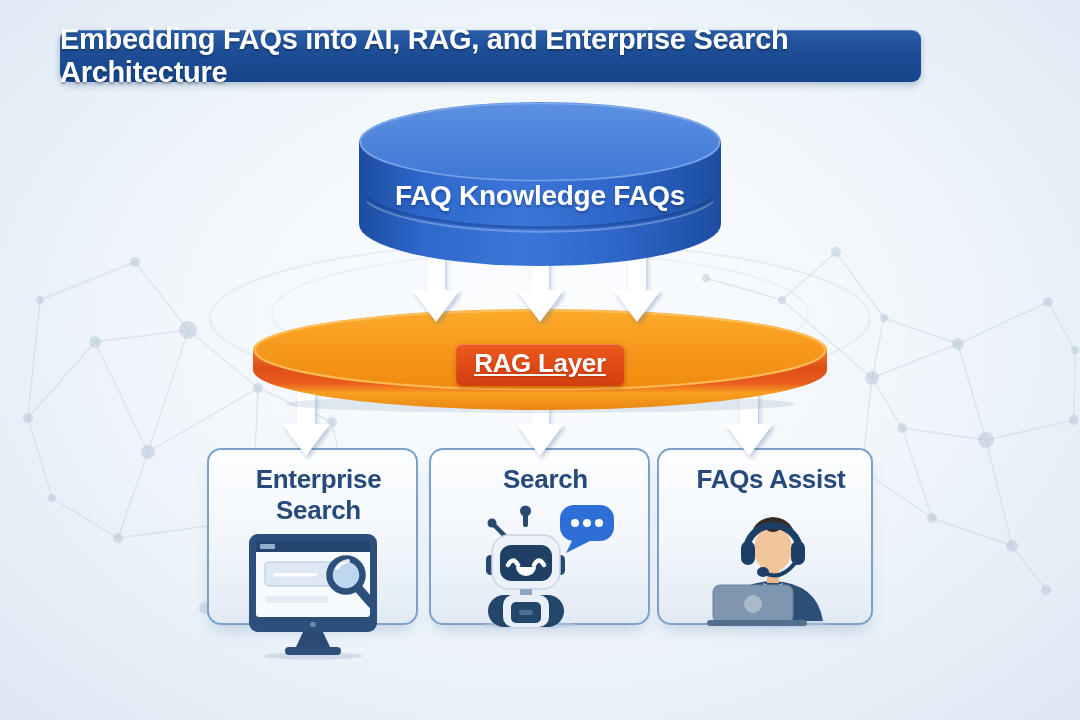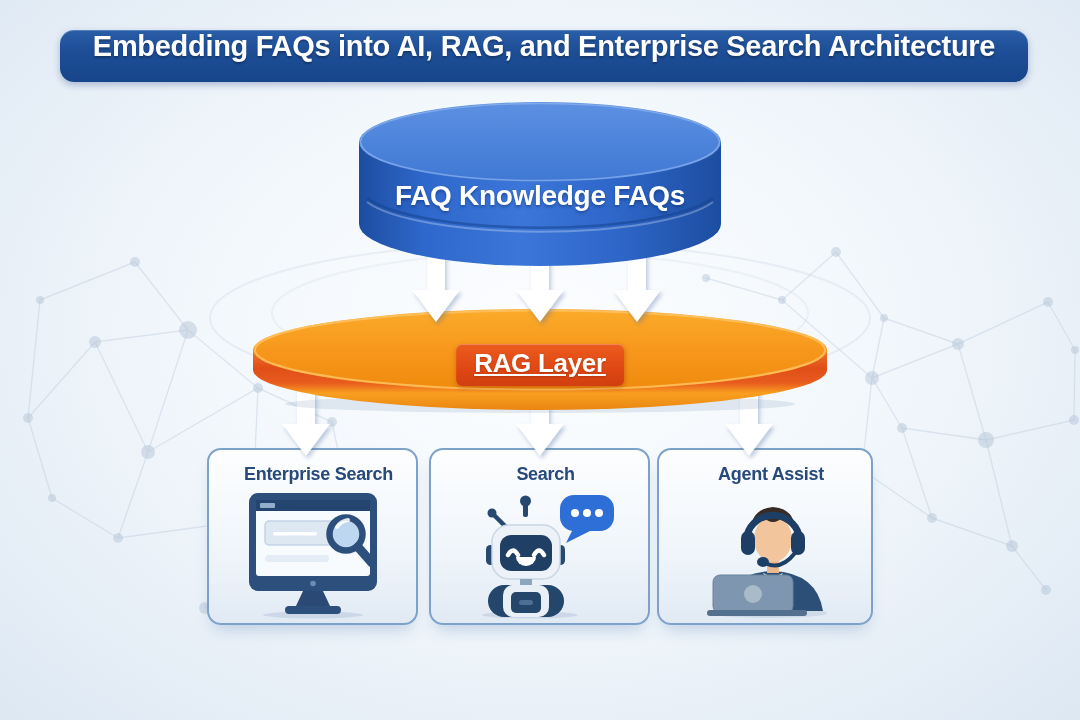--- a/index.html
+++ b/index.html
@@ -7,25 +7,25 @@
   body { font-family:"Liberation Sans", sans-serif; }
   .stage{
     position:relative; width:1080px; height:720px; overflow:hidden;
     background:
       radial-gradient(ellipse at 50% 46%, #fcfdff 0%, #f3f8fc 42%, #e7eff7 75%, #dde8f3 100%);
   }
   .bg-net{ position:absolute; left:0; top:0; z-index:0; }
 
   
   .banner{
-    position:absolute; left:60px; top:30px; width:968px; height:52px; z-index:7;
+    position:absolute; left:60px; top:30px; width:861px; height:52px; z-index:7;
     background:linear-gradient(180deg,#2a5ea8 0%, #1d4e96 40%, #17458b 100%);
-    border-radius:14px;
+    border-radius:9px;
     box-shadow:0 3px 7px rgba(30,60,120,.30), inset 0 1px 0 rgba(255,255,255,.22);
-    display:flex; justify-content:center;
+    display:flex; align-items:center; justify-content:center;
   }
   .banner span{
     color:#ffffff; font-size:29px; font-weight:700; letter-spacing:-.3px;
     text-shadow:0 2px 2px rgba(0,0,0,.28);
   }
 
   
   .cylinder{ position:absolute; left:357px; top:100px; width:366px; height:172px; z-index:6; }
   .cyl-label{
     position:absolute; left:0; right:0; top:80px; text-align:center;
@@ -54,21 +54,21 @@
 
   
   .out-box{
     position:absolute; top:448px; height:177px; z-index:2;
     background:linear-gradient(180deg,#fdfeff 0%, #f1f6fb 55%, #e1eaf4 100%);
     border:2.5px solid #7da2c9; border-radius:14px;
     box-shadow:0 10px 16px -6px rgba(110,145,190,.38), inset 0 1px 0 #ffffff;
   }
   .out-box .box-title{
     display:block; text-align:center; margin-top:14px;
-    color:#27497b; font-size:18px; font-weight:700; letter-spacing:-.3px;margin-left:12px;
+    color:#27497b; font-size:26px; font-weight:700; letter-spacing:-.3px;margin-left:12px;
   }
   .out-box svg{ display:block; margin:4px auto 0 auto; }
   #box-es{ left:207px; width:211px; }
   #box-cb{ left:429px; width:221px; }
   #box-aa{ left:657px; width:216px; }
 </style>
 </head>
 <body>
 
 <div class="stage">
@@ -199,21 +199,21 @@
       <path d="M56 68 A 10 9 0 0 0 76 68 Z" fill="#ffffff"></path>
       <rect x="60" y="90" width="12" height="6" fill="#8da6bf"></rect>
       <rect x="28" y="96" width="76" height="32" rx="16" fill="#24466b"></rect>
       <rect x="43" y="96" width="46" height="32" rx="10" fill="#e9eff6"></rect>
       <rect x="51" y="103" width="30" height="21" rx="5" fill="#24466b"></rect>
       <rect x="59" y="111" width="14" height="5" rx="2.5" fill="#4d6f94"></rect>
     </svg>
   </div>
 
   <div class="out-box" id="box-aa">
-    <span class="box-title">Agent Assist</span>
+    <span class="box-title">FAQs Assist</span>
     <svg width="160" height="130" viewBox="0 0 160 130">
       <ellipse cx="84" cy="124" rx="58" ry="5" fill="#b9c9dc" opacity=".5"></ellipse>
       <path d="M36 122 Q40 84 88 82 Q132 84 138 122 Z" fill="#2c4f77"></path>
       <path d="M78 84 L88 102 L98 84 Q88 90 78 84 Z" fill="#f7f9fb"></path>
       <rect x="82" y="70" width="12" height="14" fill="#ecb88e"></rect>
       <ellipse cx="88" cy="50" rx="19" ry="23" fill="#f3c59d"></ellipse>
       <path d="M66 52 Q62 20 88 18 Q114 20 110 52 Q110 32 98 28 Q88 38 78 28 Q66 32 66 52 Z" fill="#382b26"></path>
       <path d="M62 46 A 27 27 0 0 1 114 46" stroke="#1d3f66" stroke-width="7" fill="none"></path>
       <rect x="56" y="42" width="14" height="24" rx="7" fill="#1d3f66"></rect>
       <rect x="106" y="42" width="14" height="24" rx="7" fill="#1d3f66"></rect>

